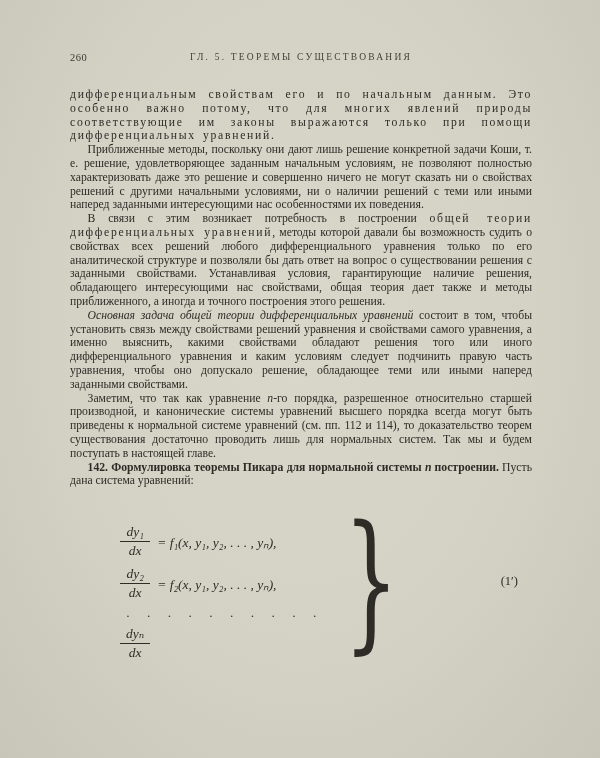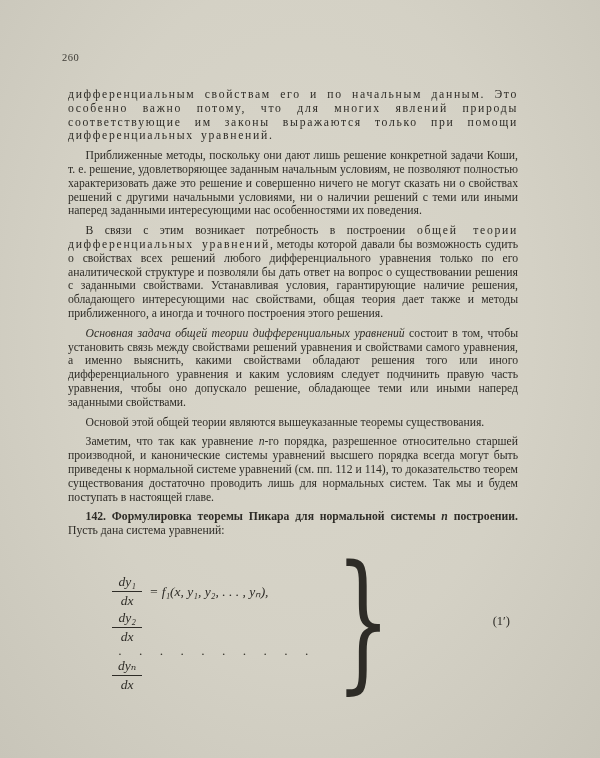--- a/index.html
+++ b/index.html
@@ -8,49 +8,49 @@
     font-family:"Liberation Serif","DejaVu Serif",serif;
     background:#cfccc0;
     overflow:hidden;
   }
   .page{
     position:relative;width:600px;height:758px;
     background:radial-gradient(ellipse at 50% 42%, #d9d6ca 0%, #d4d1c5 55%, #c8c5b9 100%);
     color:#2e2c27;
   }
   .content{
-    position:absolute;left:62px;top:52px;width:462px;
+    position:absolute;left:70px;top:52px;width:462px;
   }
   .page-header{
     position:relative;height:16px;margin-bottom:20px;
     font-size:10px;color:#3c3a34;
   }
   .page-number{position:absolute;left:0;top:0;font-size:10.5px;letter-spacing:0.5px;}
   .running-head{
     text-align:center;font-size:9.5px;letter-spacing:2.2px;
     color:#45423a;
   }
   .body-text{
     font-size:11.7px;line-height:13.8px;text-align:justify;
   }
-  .para{margin:6px;}
+  .para{margin:0;}
   .para.indent{text-indent:1.5em;}
   .seg-normal{}
   .seg-spaced{letter-spacing:1.7px;word-spacing:2.5px;}
   .seg-italic{font-style:italic;}
   .seg-bold{font-weight:bold;}
   .seg-bolditalic{font-weight:bold;font-style:italic;}
   .equation{
     position:relative;
     margin-top:12px;
     display:flex;align-items:center;justify-content:center;
     font-size:13.5px;font-style:italic;
     padding-right:60px;
   }
-  .eq-rows{display:flex;flex-direction:column;gap:1px;margin-top:24px;}
+  .eq-rows{display:flex;flex-direction:column;gap:7px;margin-top:24px;}
   .eq-row{display:flex;align-items:center;}
   .frac{display:inline-block;text-align:center;min-width:30px;}
   .frac .num{display:block;padding:0 4px 1px;}
   .frac .den{display:block;border-top:1px solid #2e2c27;padding:1px 4px 0;font-style:italic;}
   .eq-rhs{margin-left:7px;white-space:nowrap;font-family:Liberation Serif, serif;}
   .eq-dots{letter-spacing:7px;font-style:normal;padding-left:6px;line-height:10px;color:#3a382f;}
   .brace{
     font-family:"DejaVu Serif",serif;
     font-style:normal;
     font-size:158px;line-height:140px;
@@ -64,46 +64,47 @@
   }
 </style>
 </head>
 <body>
 
 <div class="page">
   <div class="content">
 
     <div class="page-header">
       <span class="page-number">260</span>
+      <div class="running-head">ГЛ. 5. ТЕОРЕМЫ СУЩЕСТВОВАНИЯ</div>
     </div>
 
     <div class="body-text">
         <p class="para"><span class="seg-spaced">дифференциальным свойствам его и по начальным данным. Это особенно важно потому, что для многих явлений природы соответствующие им законы выражаются только при помощи дифференциальных уравнений.</span></p>
         <p class="para indent"><span class="seg-normal">Приближенные методы, поскольку они дают лишь решение конкретной задачи Коши, т. е. решение, удовлетворяющее заданным начальным условиям, не позволяют полностью характеризовать даже это решение и совершенно ничего не могут сказать ни о свойствах решений с другими начальными условиями, ни о наличии решений с теми или иными наперед заданными интересующими нас особенностями их поведения.</span></p>
         <p class="para indent"><span class="seg-normal">В связи с этим возникает потребность в построении </span><span class="seg-spaced">общей теории дифференциальных уравнений</span><span class="seg-normal">, методы которой давали бы возможность судить о свойствах всех решений любого дифференциального уравнения только по его аналитической структуре и позволяли бы дать ответ на вопрос о существовании решения с заданными свойствами. Устанавливая условия, гарантирующие наличие решения, обладающего интересующими нас свойствами, общая теория дает также и методы приближенного, а иногда и точного построения этого решения.</span></p>
         <p class="para indent"><span class="seg-italic">Основная задача общей теории дифференциальных уравнений</span><span class="seg-normal"> состоит в том, чтобы установить связь между свойствами решений уравнения и свойствами самого уравнения, а именно выяснить, какими свойствами обладают решения того или иного дифференциального уравнения и каким условиям следует подчинить правую часть уравнения, чтобы оно допускало решение, обладающее теми или иными наперед заданными свойствами.</span></p>
-        <p class="para indent"><span class="seg-normal">Основой этой общей теории являются вышеуказанные теоремы существования.</span></p>
         <p class="para indent"><span class="seg-normal">Заметим, что так как уравнение </span><span class="seg-italic">n</span><span class="seg-normal">-го порядка, разрешенное относительно старшей производной, и канонические системы уравнений высшего порядка всегда могут быть приведены к нормальной системе уравнений (см. пп. 112 и 114), то доказательство теорем существования достаточно проводить лишь для нормальных систем. Так мы и будем поступать в настоящей главе.</span></p>
         <p class="para indent"><span class="seg-bold">142. Формулировка теоремы Пикара для нормальной системы </span><span class="seg-bolditalic">n</span><span class="seg-bold"> построении.</span><span class="seg-normal"> Пусть дана система уравнений:</span></p>
       </div>
 
     <div class="equation">
       <div class="eq-rows">
           <div class="eq-row">
             <span class="frac">
               <span class="num">dy₁</span>
               <span class="den">dx</span>
             </span>
             <span class="eq-rhs">= f₁(x, y₁, y₂, . . . , yₙ),</span>
           </div>
           <div class="eq-row">
             <span class="frac">
               <span class="num">dy₂</span>
               <span class="den">dx</span>
             </span>
+            <span class="eq-rhs">= f₂(x, y₁, y₂, . . . , yₙ),</span>
           </div>
           <div class="eq-dots">. . . . . . . . . .</div>
           <div class="eq-row">
             <span class="frac">
               <span class="num">dyₙ</span>
               <span class="den">dx</span>
             </span>
           </div>
         </div>
       <div class="brace">}</div>

